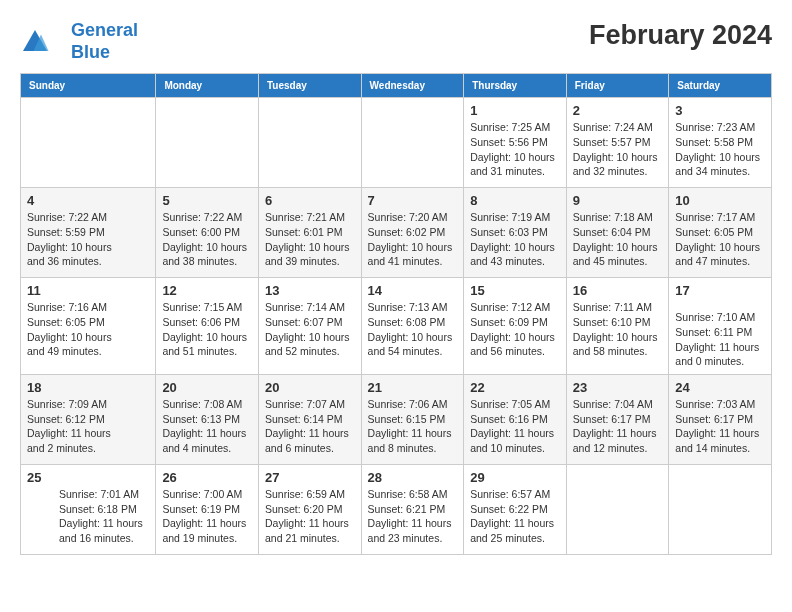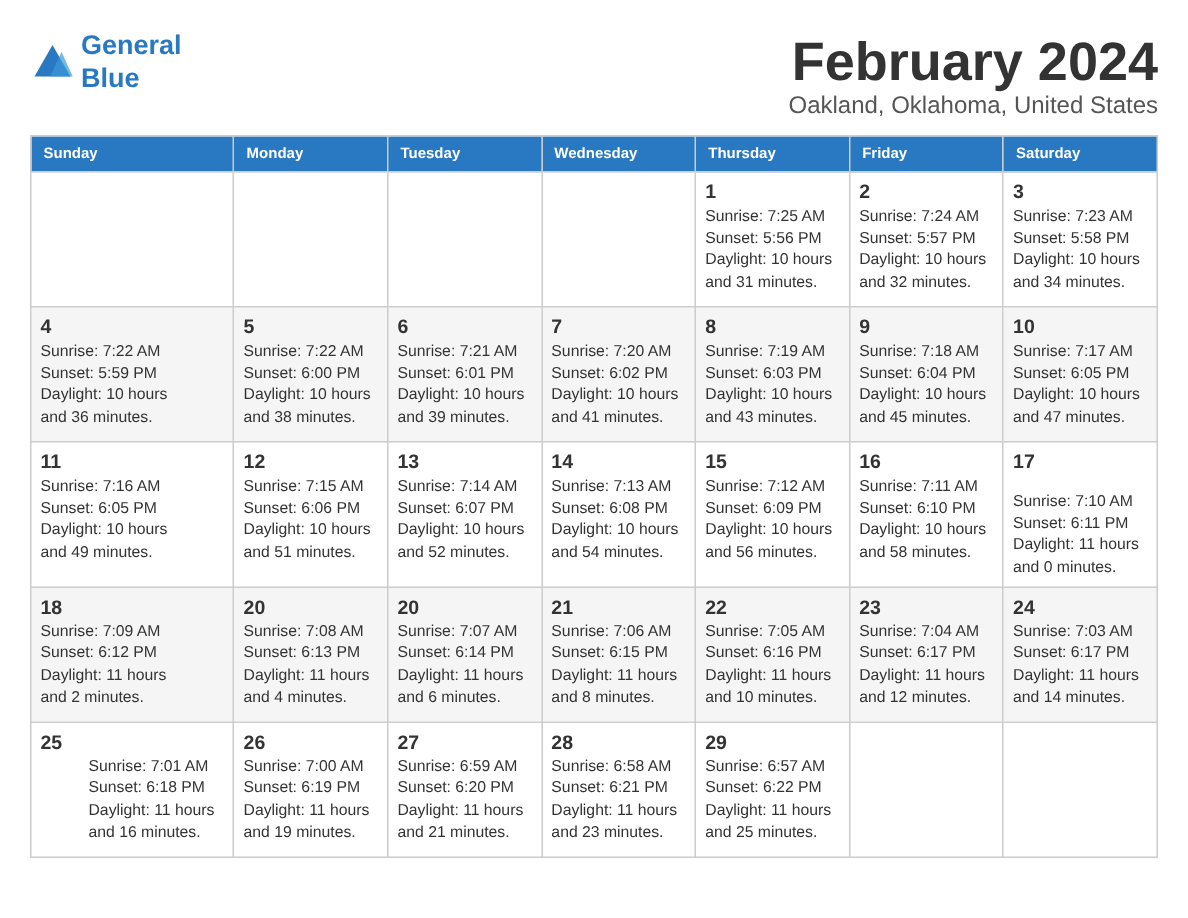--- a/index.html
+++ b/index.html
@@ -12,40 +12,40 @@
     }
     .header-section {
       display: flex;
       justify-content: space-between;
       align-items: flex-start;
       margin-bottom: 10px;
     }
     .logo {
       display: flex;
       align-items: center;
-      gap: 4px;
+      gap: 21px;
     }
     .logo-text {
       font-size: 18px;
       font-weight: bold;
       color: #333;
       line-height: 1.2;
     }
     .logo-text span {
       color: #2979c2;
     }
     .logo-icon {
       width: 30px;
       height: 30px;
     }
     .title-section {
       text-align: right;
     }
     .main-title {
-      font-size: 36px;
+      font-size: 27px;
       font-weight: bold;
       color: #333;
     }
     .subtitle {
       font-size: 16px;
       color: #555;
     }
     table {
       width: 100%;
       border-collapse: collapse;
@@ -98,21 +98,20 @@
       <polygon points="20,4 36,32 4,32" fill="#2979c2"></polygon>
       <polygon points="28,10 38,32 18,32" fill="#3a9ad9" opacity="0.7"></polygon>
     </svg>
     <div class="logo-text">
       <div><span>General</span></div>
       <div><span style="color:#2979c2">Blue</span></div>
     </div>
   </div>
   <div class="title-section">
     <div class="main-title">February 2024</div>
-    <div class="subtitle">Oakland, Oklahoma, United States</div>
   </div>
 </div>
 
 <table>
   <thead>
     <tr>
     <th>Sunday</th>
         <th>Monday</th>
         <th>Tuesday</th>
         <th>Wednesday</th>

